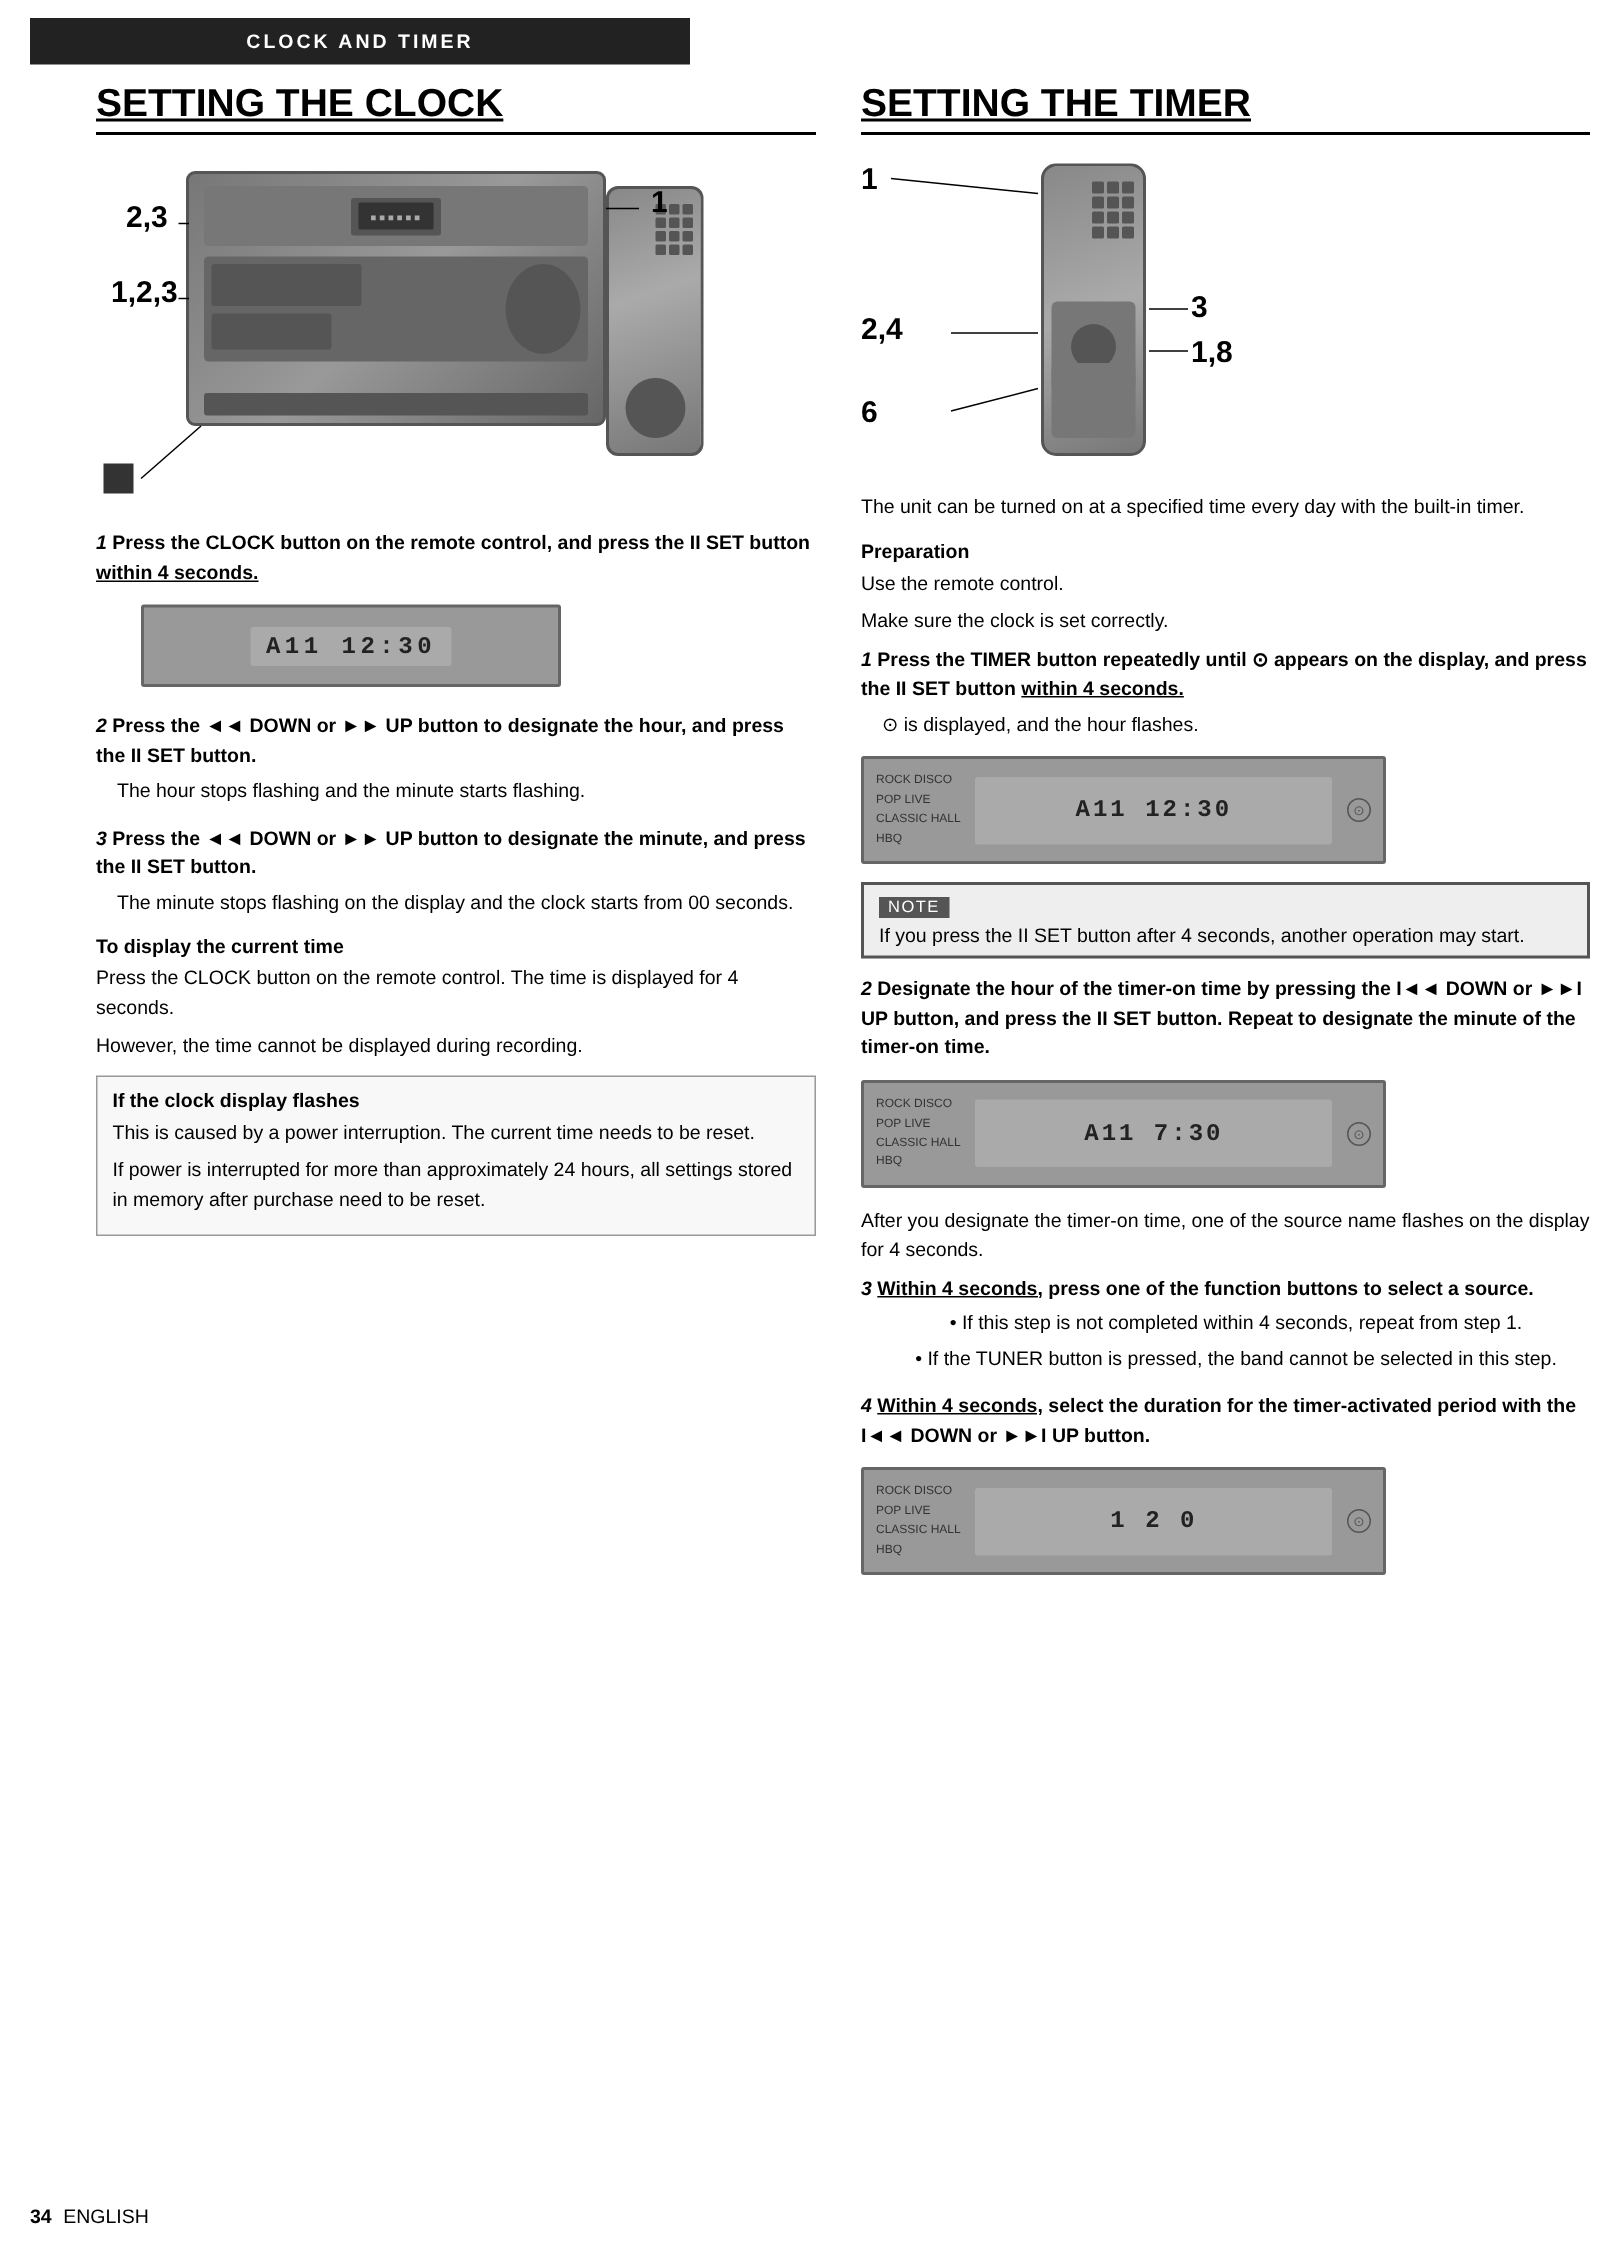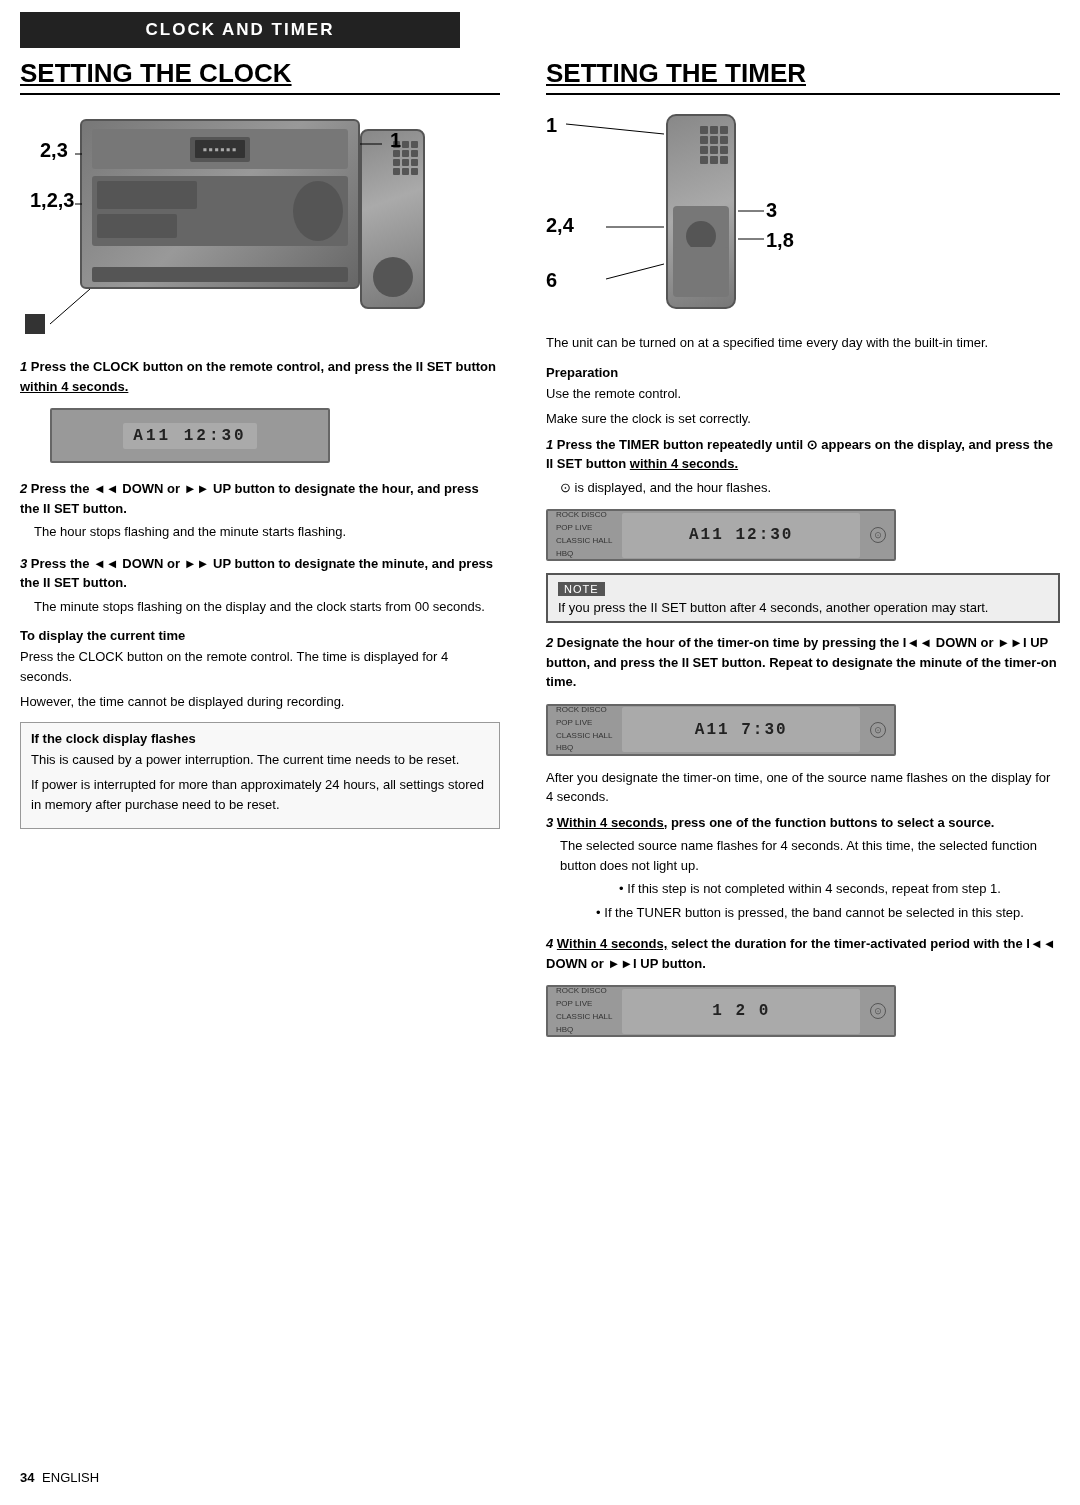--- a/index.html
+++ b/index.html
@@ -12,31 +12,32 @@
       color: #000;
       position: relative;
     }
 
     
     .header-bar {
       background: #222;
       color: #fff;
       text-align: center;
       padding: 8px 20px;
-      font-size: 17px;
+      font-size: 13px;
       font-weight: bold;
       letter-spacing: 2px;
       width: 440px;
       margin: 12px 36px 0 20px;
     }
 
     .page-content {
       display: flex;
       padding: 0 20px;
-      gap: 46px;
+      gap: 30px;
+      margin-left: 44px;
     }
 
     
     .left-col {
       width: 480px;
       flex-shrink: 0;
     }
 
     
     .right-col {
@@ -199,21 +200,21 @@
     .right-device-area {
       position: relative;
       width: 400px;
       height: 210px;
       margin-bottom: 14px;
     }
 
     
     .display-mock-right {
       width: 350px;
-      height: 52px;
+      height: 72px;
       background: #999;
       border: 2px solid #666;
       margin: 8px 0 12px 0;
       display: flex;
       align-items: center;
       gap: 10px;
       padding: 4px 8px;
       border-radius: 2px;
     }
 
@@ -464,21 +465,20 @@
       <div class="display-side-circle">⊙</div>
     </div>
 
     <p class="body-text">After you designate the timer-on time, one of the source name flashes on the display for 4 seconds.</p>
 
     <div class="step-block">
       <p>
         <span class="step-number">3</span>
         <span class="step-bold underline">Within 4 seconds,</span><span class="step-bold"> press one of the function buttons to select a source.</span>
       </p>
-      <p class="body-text" style="padding-left:14px;">The selected source name flashes for 4 seconds. At this time, the selected function button does not light up.</p>
       <p class="bullet-item" style="padding-left:22px;">If this step is not completed within 4 seconds, repeat from step 1.</p>
       <p class="bullet-item" style="padding-left:22px;">If the TUNER button is pressed, the band cannot be selected in this step.</p>
     </div>
 
     <div class="step-block">
       <p>
         <span class="step-number">4</span>
         <span class="step-bold underline">Within 4 seconds,</span><span class="step-bold"> select the duration for the timer-activated period with the I◄◄ DOWN or ►►I UP button.</span>
       </p>
     </div>

